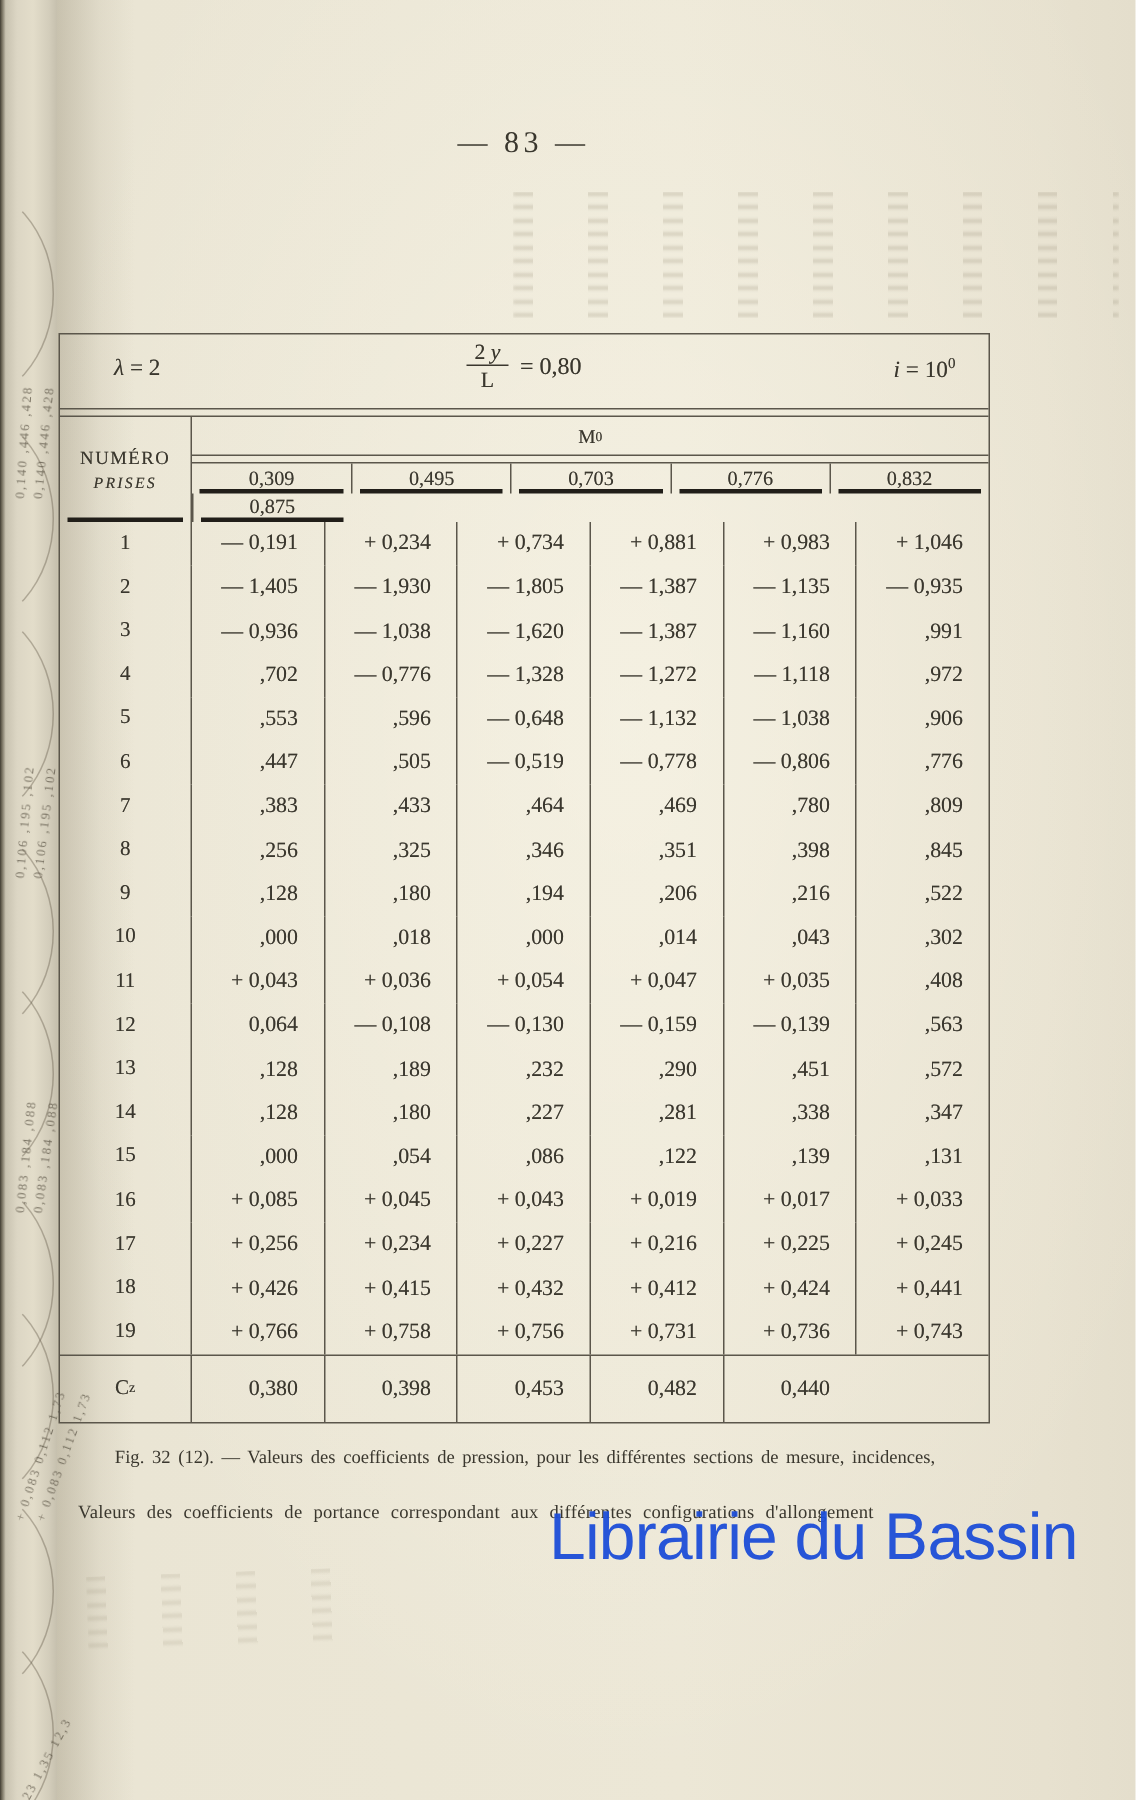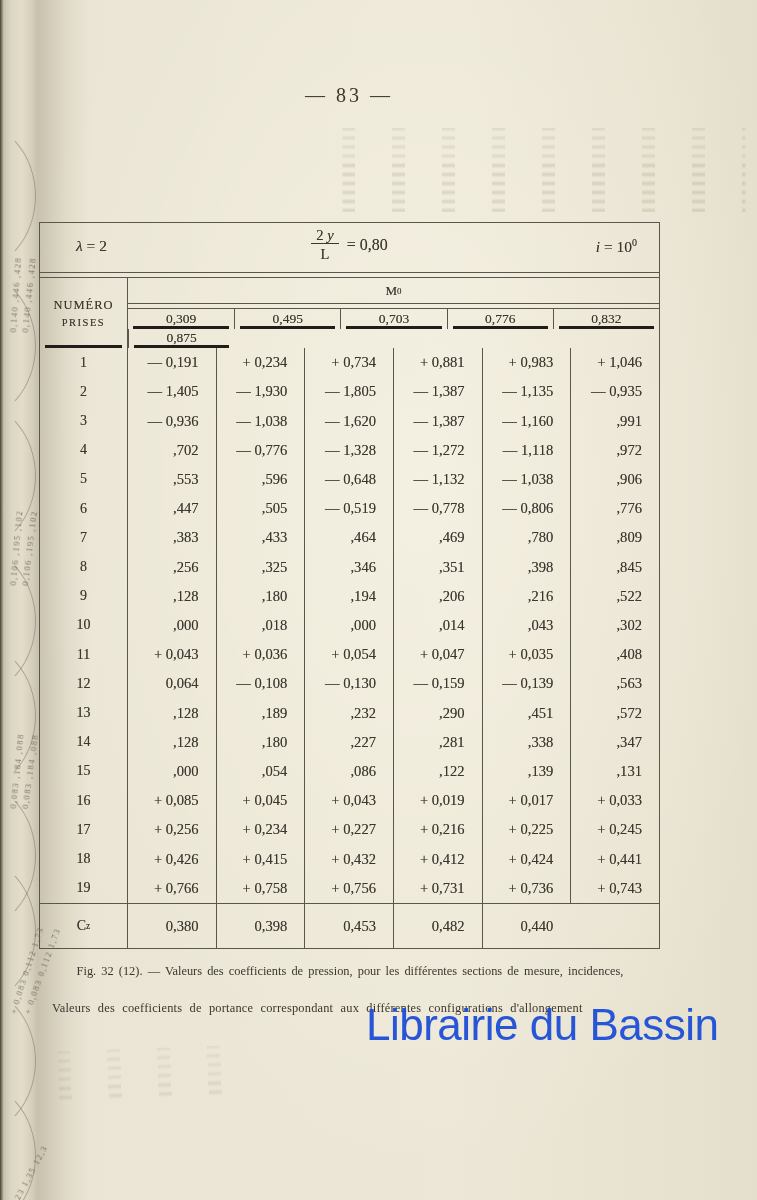--- a/index.html
+++ b/index.html
@@ -63,21 +63,21 @@
   .inc sup{font-size:10px;}
   .fracwrap{position:absolute;left:0;right:0;top:3px;display:flex;justify-content:center;align-items:center;gap:8px;}
   .frac{display:inline-block;text-align:center;font-size:14.5px;line-height:19px;}
   .frac .fnum{border-bottom:1px solid var(--ink);padding:0 5px;font-style:italic;}
   .frac .fnum .r{font-style:normal;}
   .feq{font-size:16px;}
   .dr{height:4px;border-top:1px solid var(--rule);border-bottom:1px solid var(--rule);}
   .t-colhead{display:grid;grid-template-columns:87px 1fr;height:70px;}
   .nh{position:relative;display:flex;flex-direction:column;align-items:center;justify-content:center;}
   .nh .l1{font-size:12.5px;letter-spacing:1px;}
-  .nh .l2{font-size:10.5px;letter-spacing:1.5px;margin-top:4px;}
+  .nh .l2{font-size:10.5px;letter-spacing:1.5px;margin-top:4px;font-style:italic;}
   .mgroup{border-left:1px solid var(--rule);display:flex;flex-direction:column;}
   .mo{height:25px;display:flex;align-items:center;justify-content:center;font-size:13px;}
   .mo sub{font-size:9px;}
   .machrow{flex:1;display:grid;grid-template-columns:repeat(5,1fr);}
   .mach{position:relative;display:flex;align-items:center;justify-content:center;font-size:13.5px;border-left:1px solid var(--rule);}
   .mach:first-child{border-left:none;}
   .thick{position:absolute;left:5px;right:5px;bottom:0;height:3px;background:var(--thick);}
   .t-body{height:555px;display:flex;flex-direction:column;}
   .trow{flex:1;display:grid;grid-template-columns:87px repeat(6,1fr);}
   .c{display:flex;align-items:center;}

